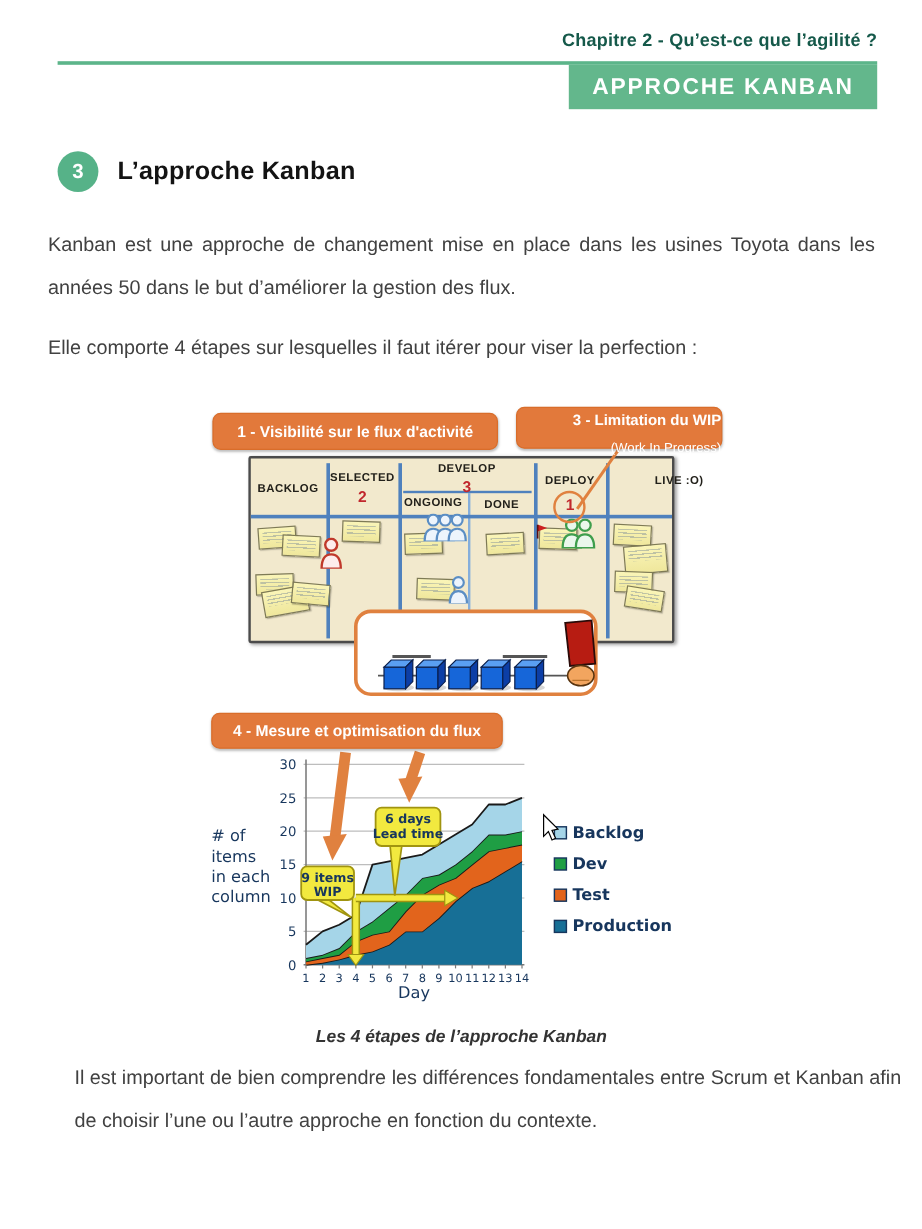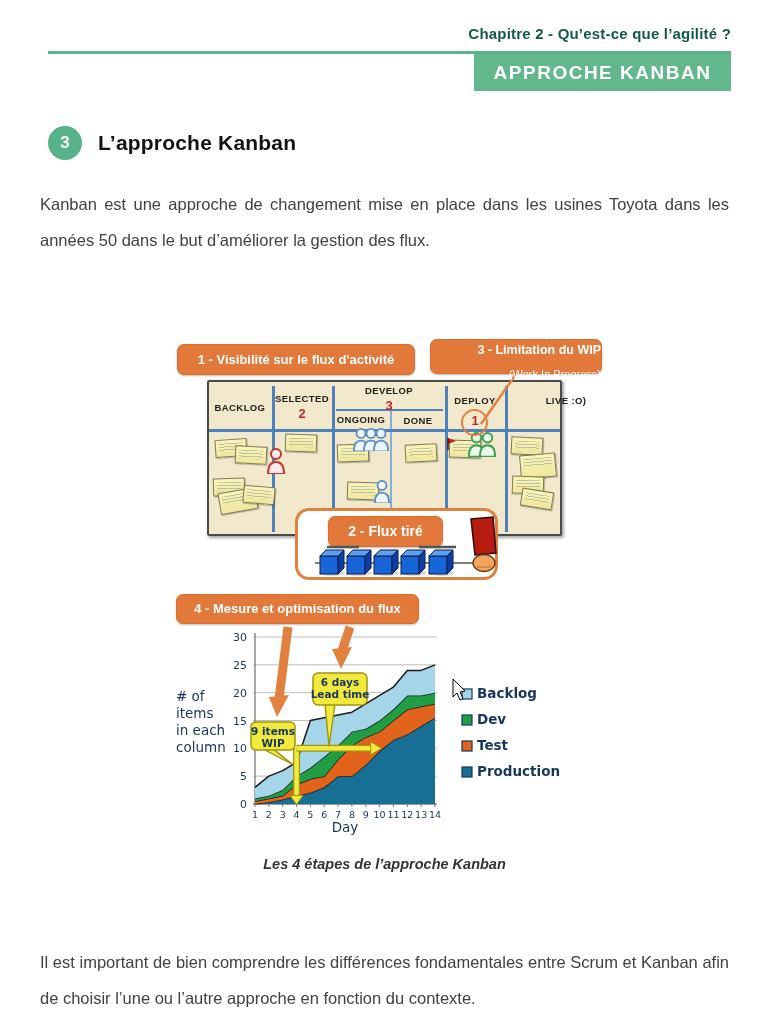--- a/index.html
+++ b/index.html
@@ -17,21 +17,21 @@
   
   .sec{position:absolute;top:126px;left:48px;display:flex;align-items:center;gap:16px;}
   .sec-num{width:34px;height:34px;border-radius:50%;background:#56b288;color:#fff;
            font-size:17px;font-weight:700;display:flex;align-items:center;justify-content:center;}
   .sec-title{font-size:21px;font-weight:700;color:#131313;letter-spacing:.2px;}
 
   
   .para{position:absolute;left:40px;width:689px;font-size:16.5px;line-height:36px;
         color:#414141;text-align:justify;}
   .para.single{text-align:left;}
-  .p1{top:186px;} .p2{top:272px;} .p3{top:944px;}
+  .p1{top:186px;} .p2{top:272px;} .p3{top:880px;margin-left:22px;}
 
   .caption{position:absolute;top:856px;left:40px;width:689px;text-align:center;
            font-size:14.5px;font-weight:700;font-style:italic;color:#333;}
 
   
   .figure{position:absolute;top:338px;left:0;width:768px;height:518px;}
   .olabel{position:absolute;background:#e2793b;border:1px solid #d96d2a;color:#fff;
           font-weight:700;text-align:center;border-radius:7px;box-shadow:0 1px 2px rgba(0,0,0,.25);}
   .olabel.l1{left:177px;top:6px;width:236px;height:29px;font-size:13px;line-height:29px;}
   .olabel.l3{left:430px;top:1px;width:172px;height:35px;font-size:12.5px;line-height:14px;padding-top:3px;box-sizing:border-box;}
@@ -77,20 +77,21 @@
   <div class="chapter">Chapitre 2 - Qu’est-ce que l’agilité ?</div>
   <div class="rule"></div>
   <div class="banner">APPROCHE KANBAN</div>
 
   <div class="sec">
     <div class="sec-num">3</div>
     <div class="sec-title">L’approche Kanban</div>
   </div>
 
   <div class="para p1">Kanban est une approche de changement mise en place dans les usines Toyota dans les années 50 dans le but d’améliorer la gestion des flux.</div>
+  <div class="para p2 single">Elle comporte 4 étapes sur lesquelles il faut itérer pour viser la perfection :</div>
 
   <div class="figure">
 
     <svg class="fig-overlay" width="768" height="518" style="z-index:3;">
       <line x1="516" y1="36" x2="481" y2="86" stroke="#e0813f" stroke-width="2.5"></line>
     </svg>
 
     <div class="olabel l1" style="z-index:5;">1 - Visibilité sur le flux d'activité</div>
     <div class="olabel l3" style="z-index:5;text-align:right;">
       <span>3 - Limitation du WIP</span>
@@ -159,21 +160,20 @@
                 <path d="M2,26 Q2,14 10,14 Q18,14 18,26 Z" fill="#eaf7ec" stroke="#3f9e4d" stroke-width="2"></path>
               </svg></span></div>
           <div style="position: absolute; left: 238px; top: 54px; z-index: 2;"><svg width="10" height="12" viewBox="0 0 10 12">
               <polygon points="1,0 9,3 1,6" fill="#cc1f1f"></polygon>
               <line x1="1" y1="0" x2="1" y2="12" stroke="#5a1010" stroke-width="1.5"></line>
             </svg></div>
         </div>
     </div>
 
     <div class="pullbox">
-      <div class="olabel l2">2 - Flux tiré</div>
       <svg width="197" height="64" style="position:absolute;left:3px;top:4px;">
         <line x1="14" y1="48" x2="182" y2="48" stroke="#555" stroke-width="1.5"></line>
         <line x1="26" y1="32" x2="58" y2="32" stroke="#555" stroke-width="2.5"></line>
         <line x1="118" y1="32" x2="155" y2="32" stroke="#555" stroke-width="2.5"></line>
         <g id="cubes">
             <ellipse cx="31" cy="58" rx="13" ry="3" fill="#bbb" opacity="0.6"></ellipse>
             <rect x="19" y="41" width="18" height="18" fill="#1666d9" stroke="#0a1f4d" stroke-width="1"></rect>
             <polygon points="19,41 25,35 43,35 37,41" fill="#5a9ff2" stroke="#0a1f4d" stroke-width="1"></polygon>
             <polygon points="37,41 43,35 43,53 37,59" fill="#0c3ea6" stroke="#0a1f4d" stroke-width="1"></polygon>
             <ellipse cx="58" cy="58" rx="13" ry="3" fill="#bbb" opacity="0.6"></ellipse>

